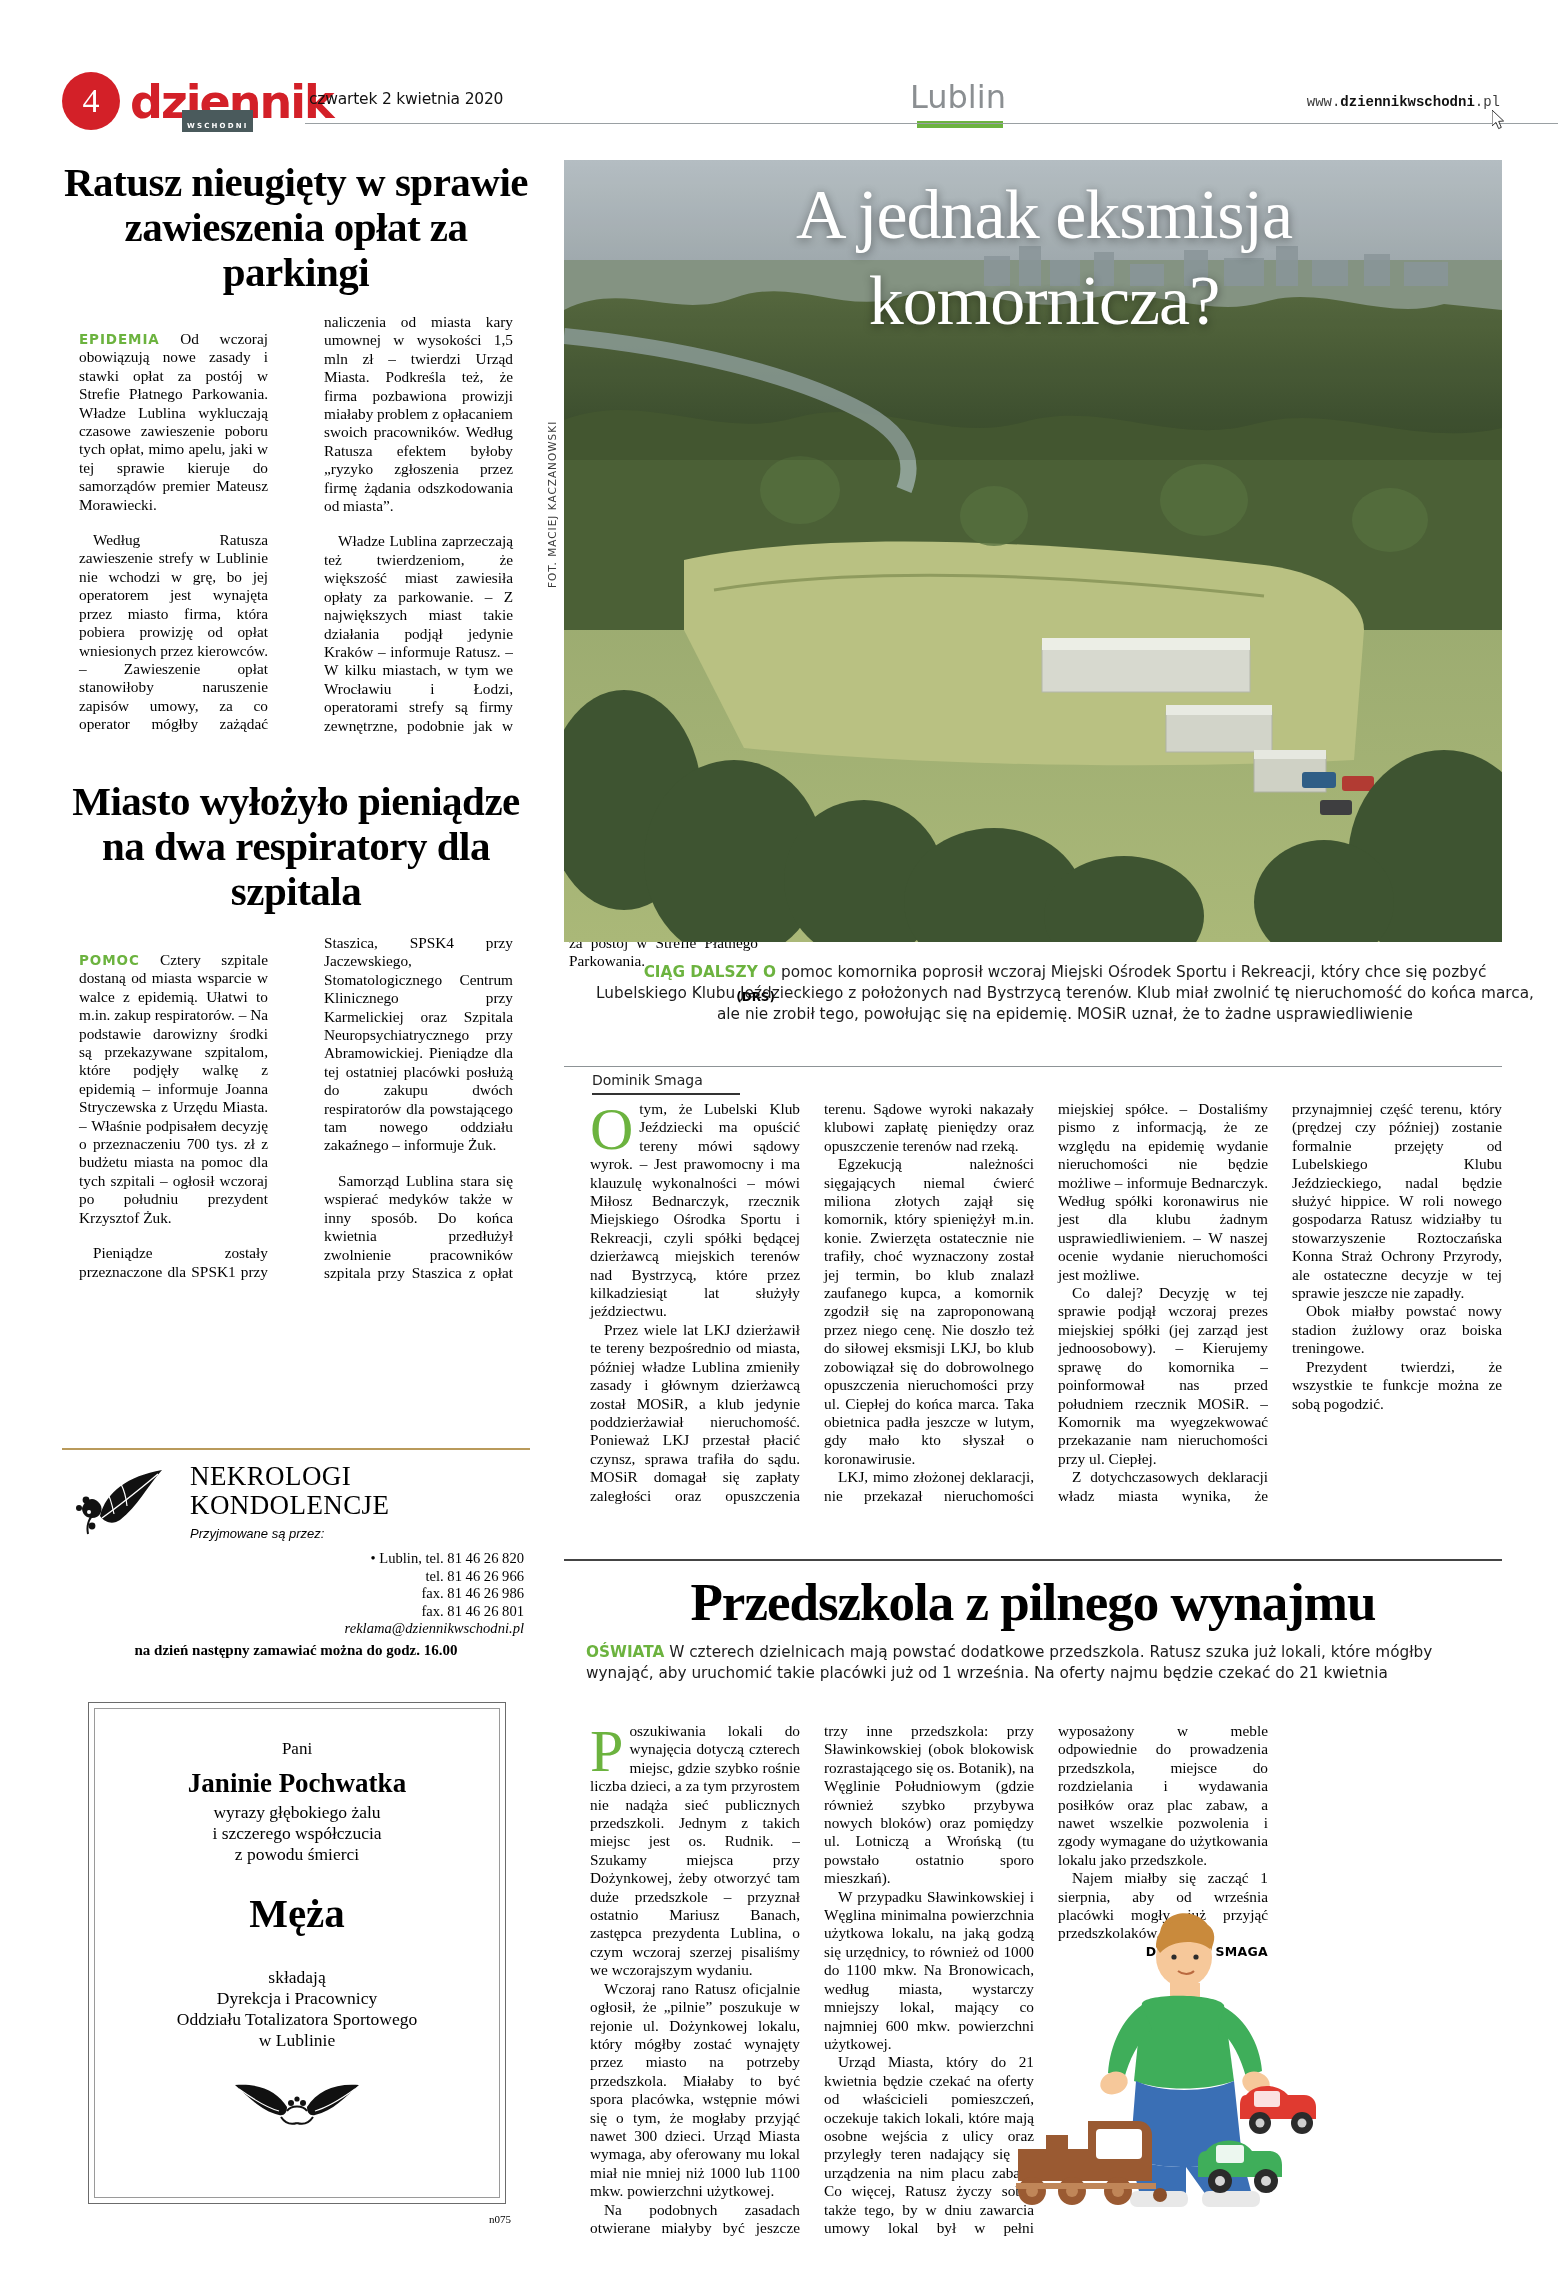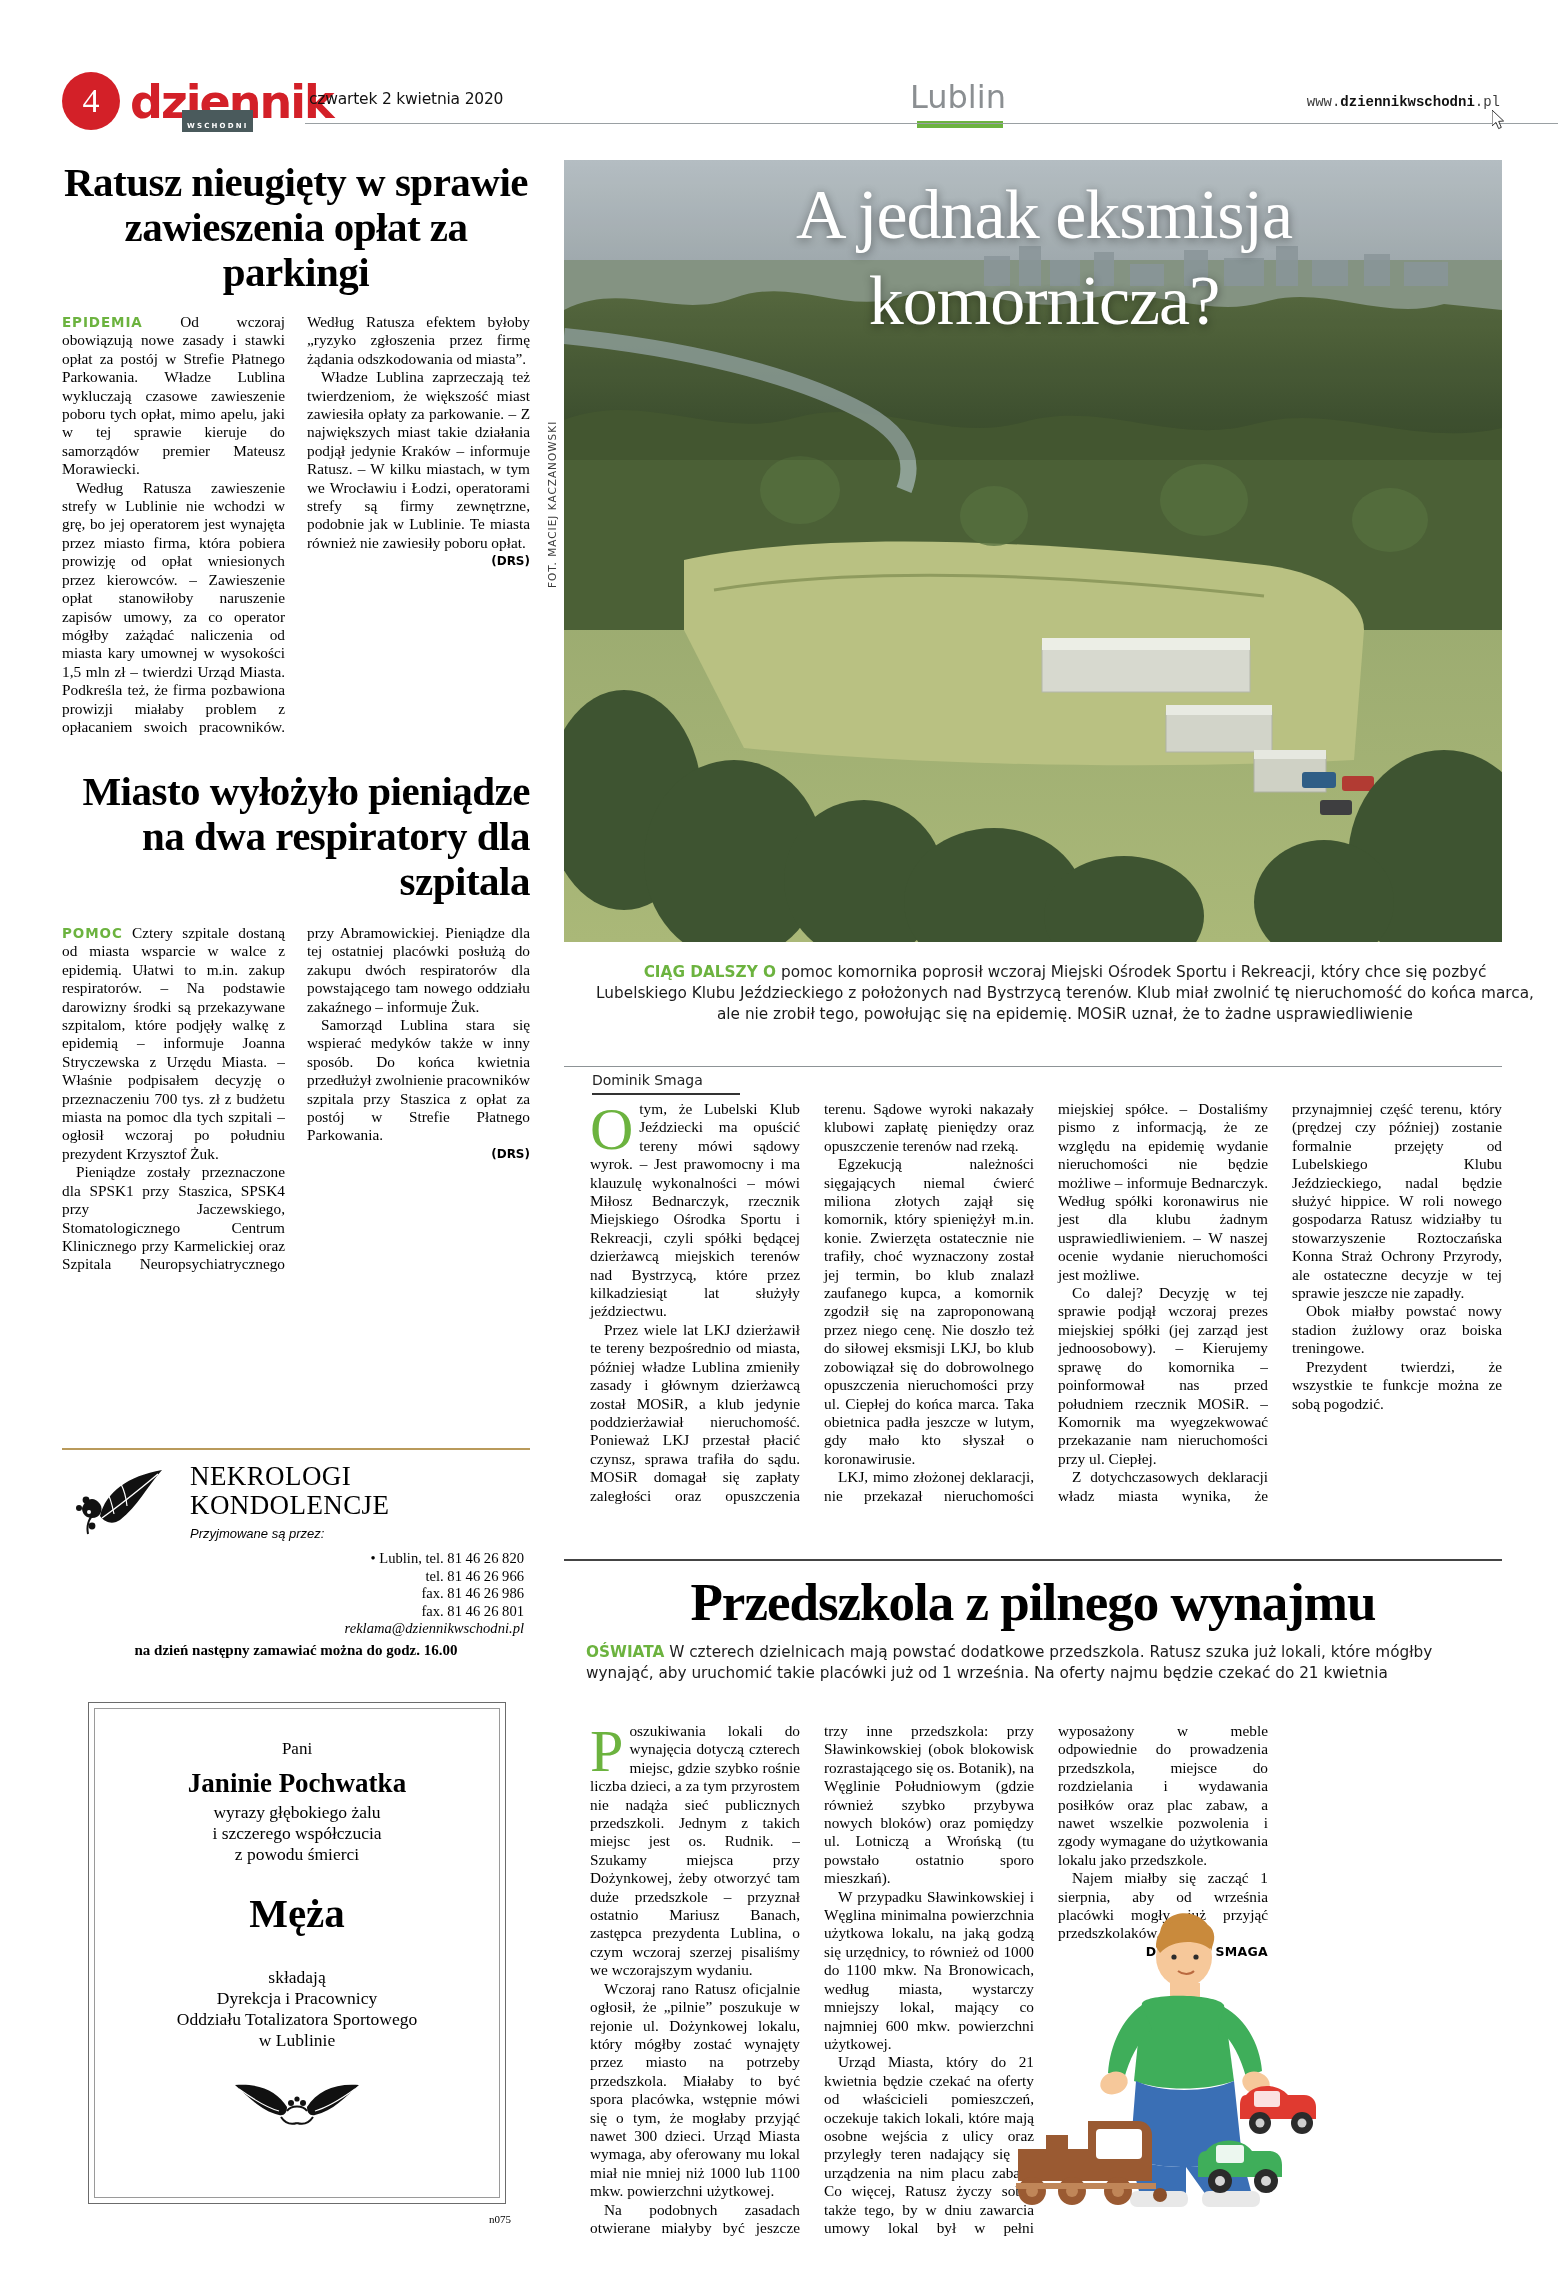--- a/index.html
+++ b/index.html
@@ -53,21 +53,21 @@
   }
   .kicker{
     font-family:"DejaVu Sans",sans-serif;font-weight:bold;font-size:13.5px;
     color:#6cb33f;letter-spacing:0.9px;
   }
   .two-col{column-count:2;column-gap:22px;column-fill:auto;}
   .bodytext{
     font-family:"Liberation Serif",serif;font-size:15.3px;line-height:18.4px;
     text-align:justify;hyphens:auto;margin:0;
   }
-  .bodytext p{margin:0;text-indent:14px;}
+  .bodytext p{margin:17px;text-indent:14px;}
   .bodytext p.first{text-indent:0;}
   .sig{font-family:"DejaVu Sans",sans-serif;font-weight:bold;font-size:12px;text-align:right;display:block;}
 
   
   .nek-box{position:absolute;left:62px;top:1448px;width:468px;}
   .nek-rule{width:100%;height:2px;background:#b99a5b;}
   .nek-inner{position:relative;height:190px;}
   .nek-leaf{position:absolute;left:10px;top:14px;width:96px;height:78px;}
   .nek-title{
     position:absolute;left:128px;top:12px;font-family:"Liberation Serif",serif;
@@ -186,21 +186,21 @@
     <div class="two-col" style="margin-top:18px;height:430px;">
       <div class="bodytext">
         <p class="first"><span class="kicker">EPIDEMIA</span>
           <span>Od wczoraj obowiązują nowe zasady i stawki opłat za postój w Strefie Płatnego Parkowania. Władze Lublina wykluczają czasowe zawieszenie poboru tych opłat, mimo apelu, jaki w tej sprawie kieruje do samorządów premier Mateusz Morawiecki.</span></p>
         <p>Według Ratusza zawieszenie strefy w Lublinie nie wchodzi w grę, bo jej operatorem jest wynajęta przez miasto firma, która pobiera prowizję od opłat wniesionych przez kierowców. – Zawieszenie opłat stanowiłoby naruszenie zapisów umowy, za co operator mógłby zażądać naliczenia od miasta kary umownej w wysokości 1,5 mln zł – twierdzi Urząd Miasta. Podkreśla też, że firma pozbawiona prowizji miałaby problem z opłacaniem swoich pracowników. Według Ratusza efektem byłoby „ryzyko zgłoszenia przez firmę żądania odszkodowania od miasta”.</p>
         <p>Władze Lublina zaprzeczają też twierdzeniom, że większość miast zawiesiła opłaty za parkowanie. – Z największych miast takie działania podjął jedynie Kraków – informuje Ratusz. – W kilku miastach, w tym we Wrocławiu i Łodzi, operatorami strefy są firmy zewnętrzne, podobnie jak w Lublinie. Te miasta również nie zawiesiły poboru opłat.</p>
         <span class="sig">(DRS)</span>
       </div>
     </div>
 
-    <h1 class="lead-head" style="margin-top:26px;text-align:right;">Miasto wyłożyło pieniądze na dwa respiratory dla szpitala</h1>
+    <h1 class="lead-head" style="margin-top:36px;">Miasto wyłożyło pieniądze na dwa respiratory dla szpitala</h1>
 
     <div class="two-col" style="margin-top:20px;height:355px;">
       <div class="bodytext">
         <p class="first"><span class="kicker">POMOC</span>
           <span>Cztery szpitale dostaną od miasta wsparcie w walce z epidemią. Ułatwi to m.in. zakup respiratorów. – Na podstawie darowizny środki są przekazywane szpitalom, które podjęły walkę z epidemią – informuje Joanna Stryczewska z Urzędu Miasta. – Właśnie podpisałem decyzję o przeznaczeniu 700 tys. zł z budżetu miasta na pomoc dla tych szpitali – ogłosił wczoraj po południu prezydent Krzysztof Żuk.</span></p>
         <p>Pieniądze zostały przeznaczone dla SPSK1 przy Staszica, SPSK4 przy Jaczewskiego, Stomatologicznego Centrum Klinicznego przy Karmelickiej oraz Szpitala Neuropsychiatrycznego przy Abramowickiej. Pieniądze dla tej ostatniej placówki posłużą do zakupu dwóch respiratorów dla powstającego tam nowego oddziału zakaźnego – informuje Żuk.</p>
         <p>Samorząd Lublina stara się wspierać medyków także w inny sposób. Do końca kwietnia przedłużył zwolnienie pracowników szpitala przy Staszica z opłat za postój w Strefie Płatnego Parkowania.</p>
         <span class="sig">(DRS)</span>
       </div>
     </div>

